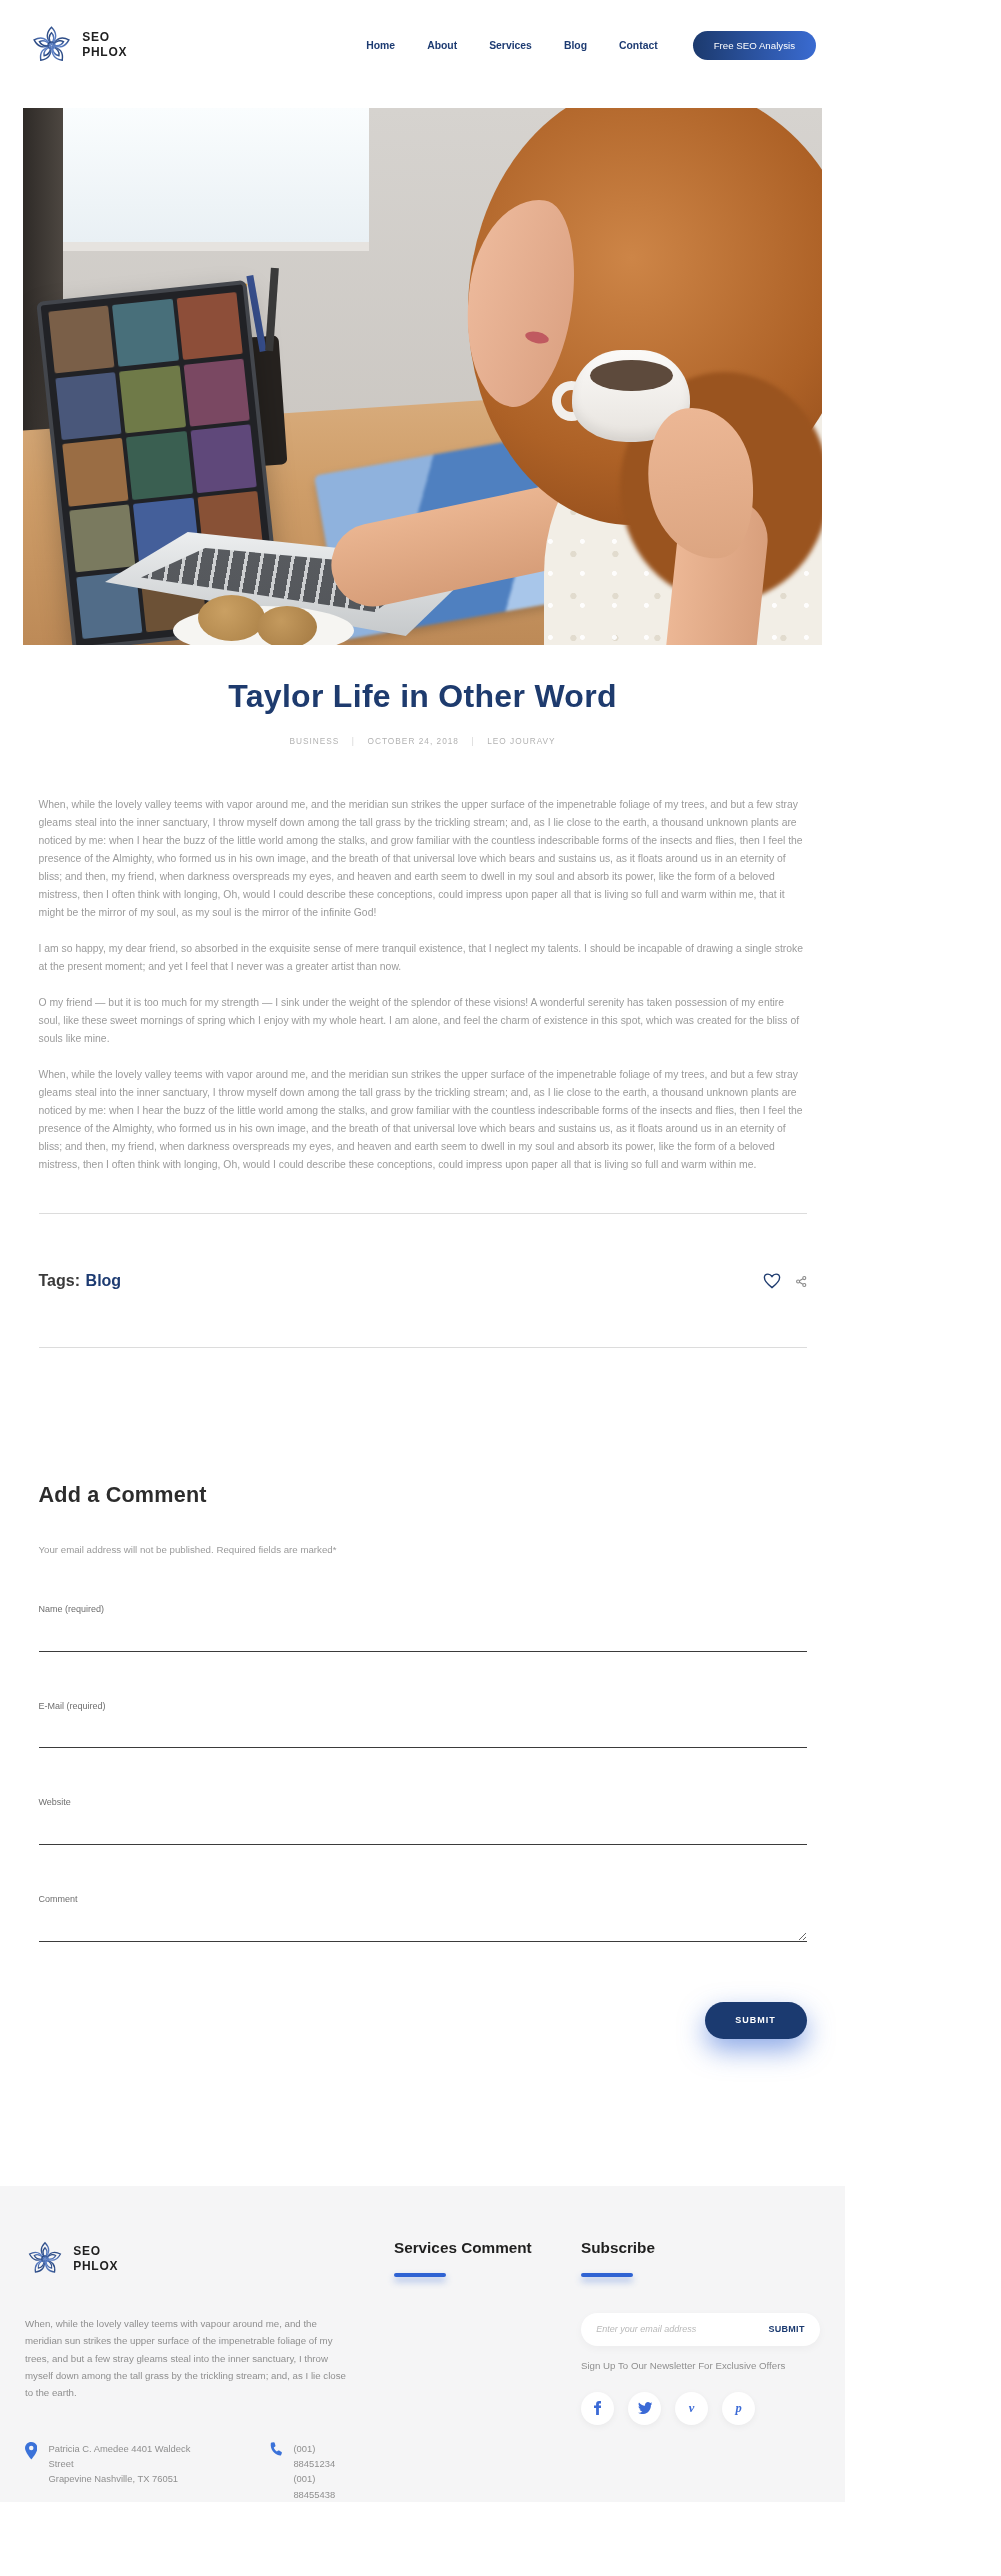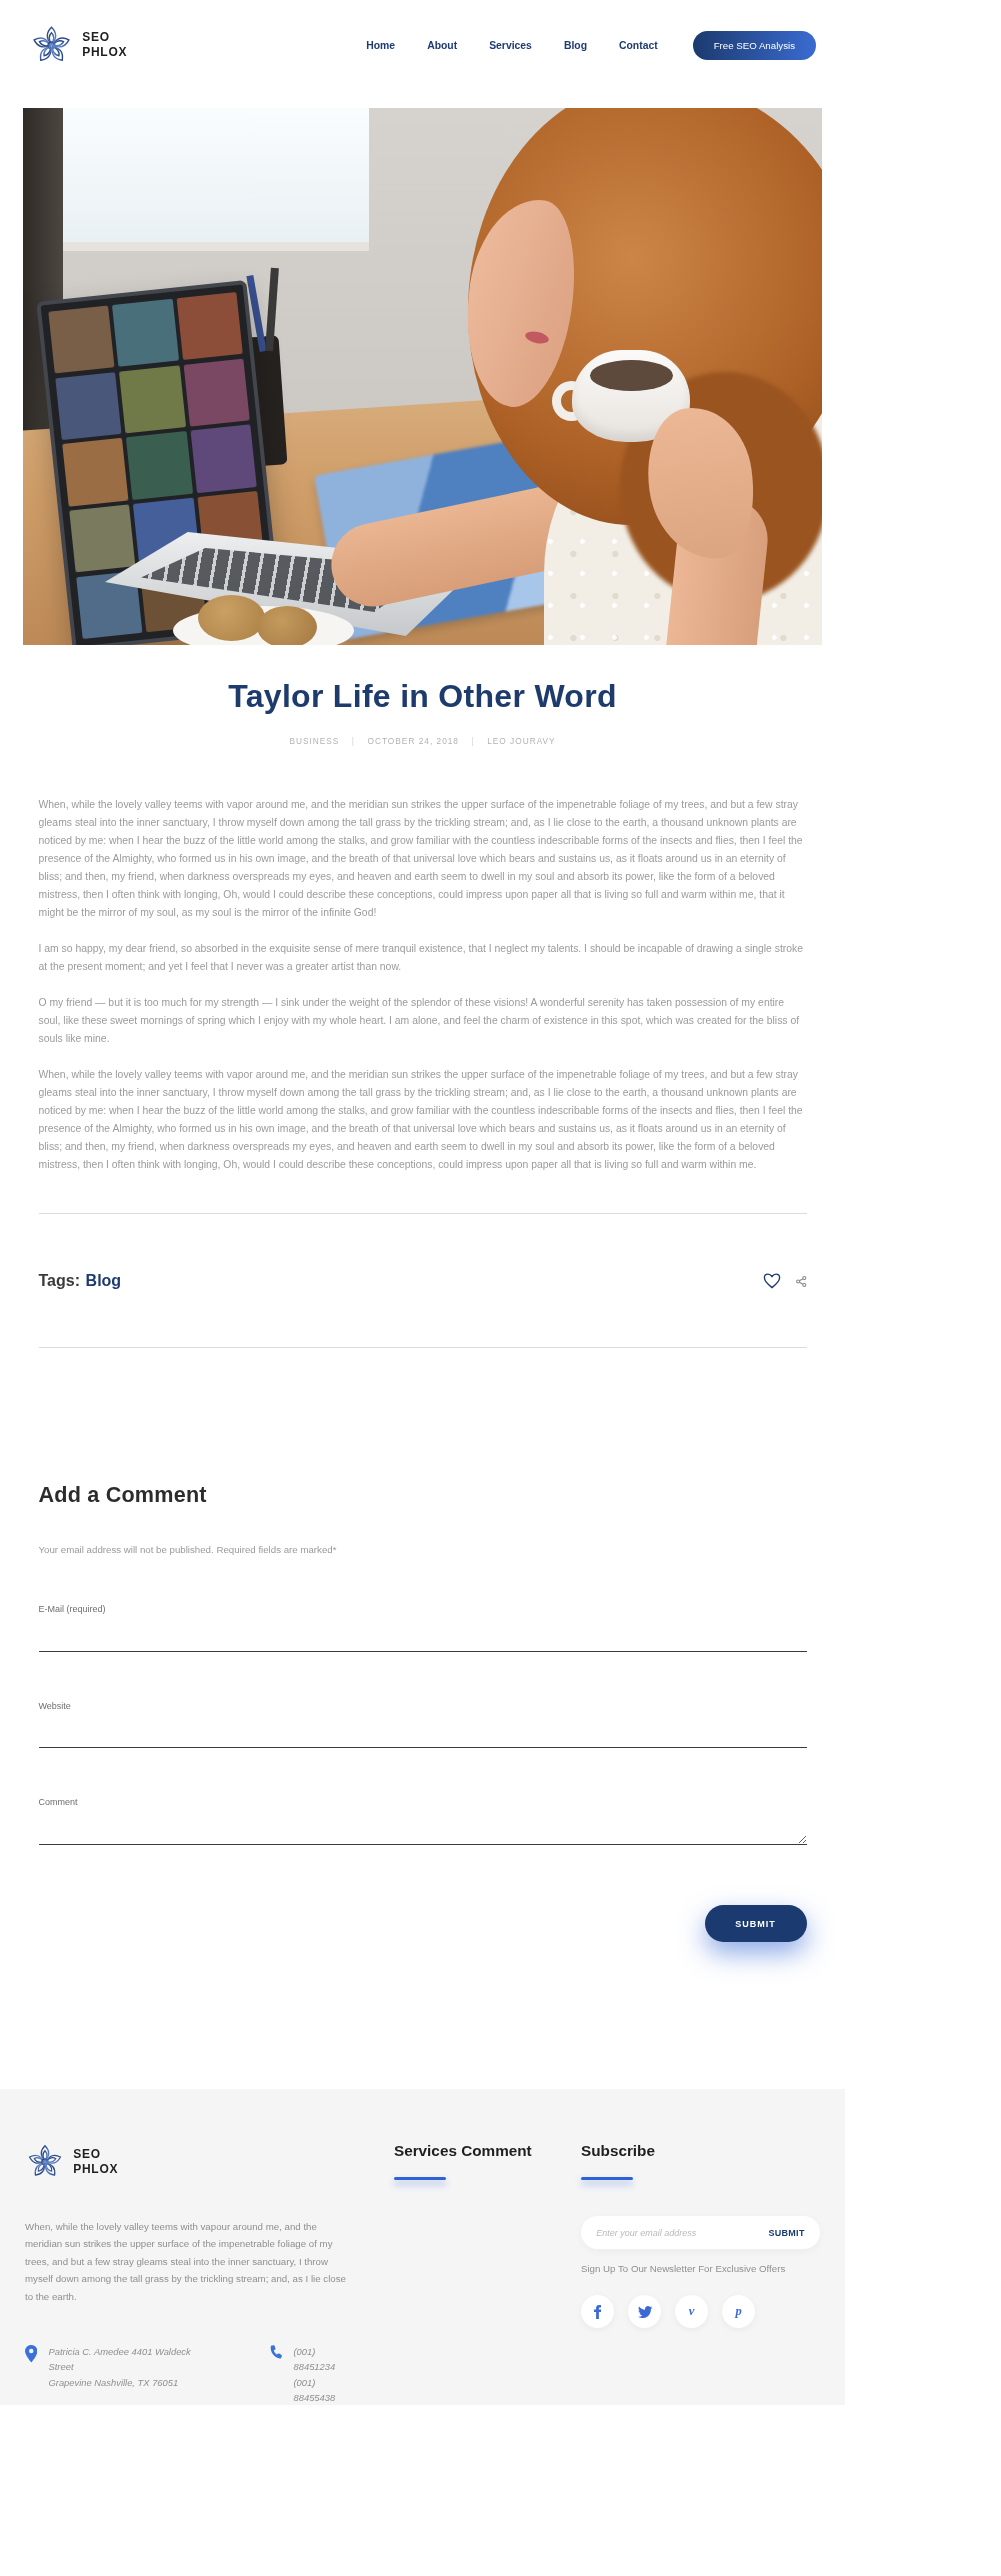--- a/index.html
+++ b/index.html
@@ -100,21 +100,21 @@
                 font-family:"Liberation Sans",sans-serif;
                 box-shadow:0 11px 26.4px rgba(47,99,211,.55); }
 
   
   .footer { margin-top:147px; background:#f5f5f6; padding:53px 25px 0; }
   .footer-cols { display:flex; }
   .f-col1 { width:451px; padding-right:42px; }
   .f-col2 { width:234px; }
   .f-col3 { width:250px; }
   .f-about { margin-top:36px; color:#8f8f8f; font-size:9.7px; line-height:17.4px; }
-  .f-contact { margin-top:39px; display:flex; gap:68px;font-style:italic; }
+  .f-contact { margin-top:39px; display:flex; gap:68px; }
   .f-citem { display:flex; gap:11px; align-items:flex-start; color:#8f8f8f; font-size:9.4px; line-height:15.3px; }
   .f-h3 { font-size:15.3px; color:#1f1f1f; font-weight:bold; }
   .f-bar { width:52px; height:3.5px; border-radius:2.1px; background:#2f63d3; margin-top:16.7px;
            box-shadow:0 4.2px 7px rgba(47,99,211,.45); }
   .f-services { margin-top:36px; list-style:none; }
   .f-services li { color:#8f8f8f; font-size:9.4px; line-height:16.3px; cursor:pointer; }
   .f-pill { margin-top:36px; width:239px; height:33px; background:#fff; border-radius:16.7px; display:flex;
             align-items:center; padding:0 15.3px; box-shadow:0 2.8px 8.3px rgba(0,0,0,.04); }
   .f-pill input { border:none; outline:none; flex:1; font-size:9px; font-style:italic; color:#666;
                   font-family:"Liberation Sans",sans-serif; background:transparent; }
@@ -261,20 +261,24 @@
       </div>
     </div>
 
     <hr class="divider">
 
     <section class="comment">
       <h2>Add a Comment</h2>
       <p class="note">Your email address will not be published. Required fields are marked*</p>
       <form>
         <div class="field">
+          <label>Name (required)</label>
+          <input type="text" style="">
+        </div>
+        <div class="field">
           <label>E-Mail (required)</label>
           <input type="text" style="">
         </div>
         <div class="field">
           <label>Website</label>
           <input type="text" style="">
         </div>
         <div class="field">
           <label>Comment</label>
           <textarea rows="1" style=""></textarea>

